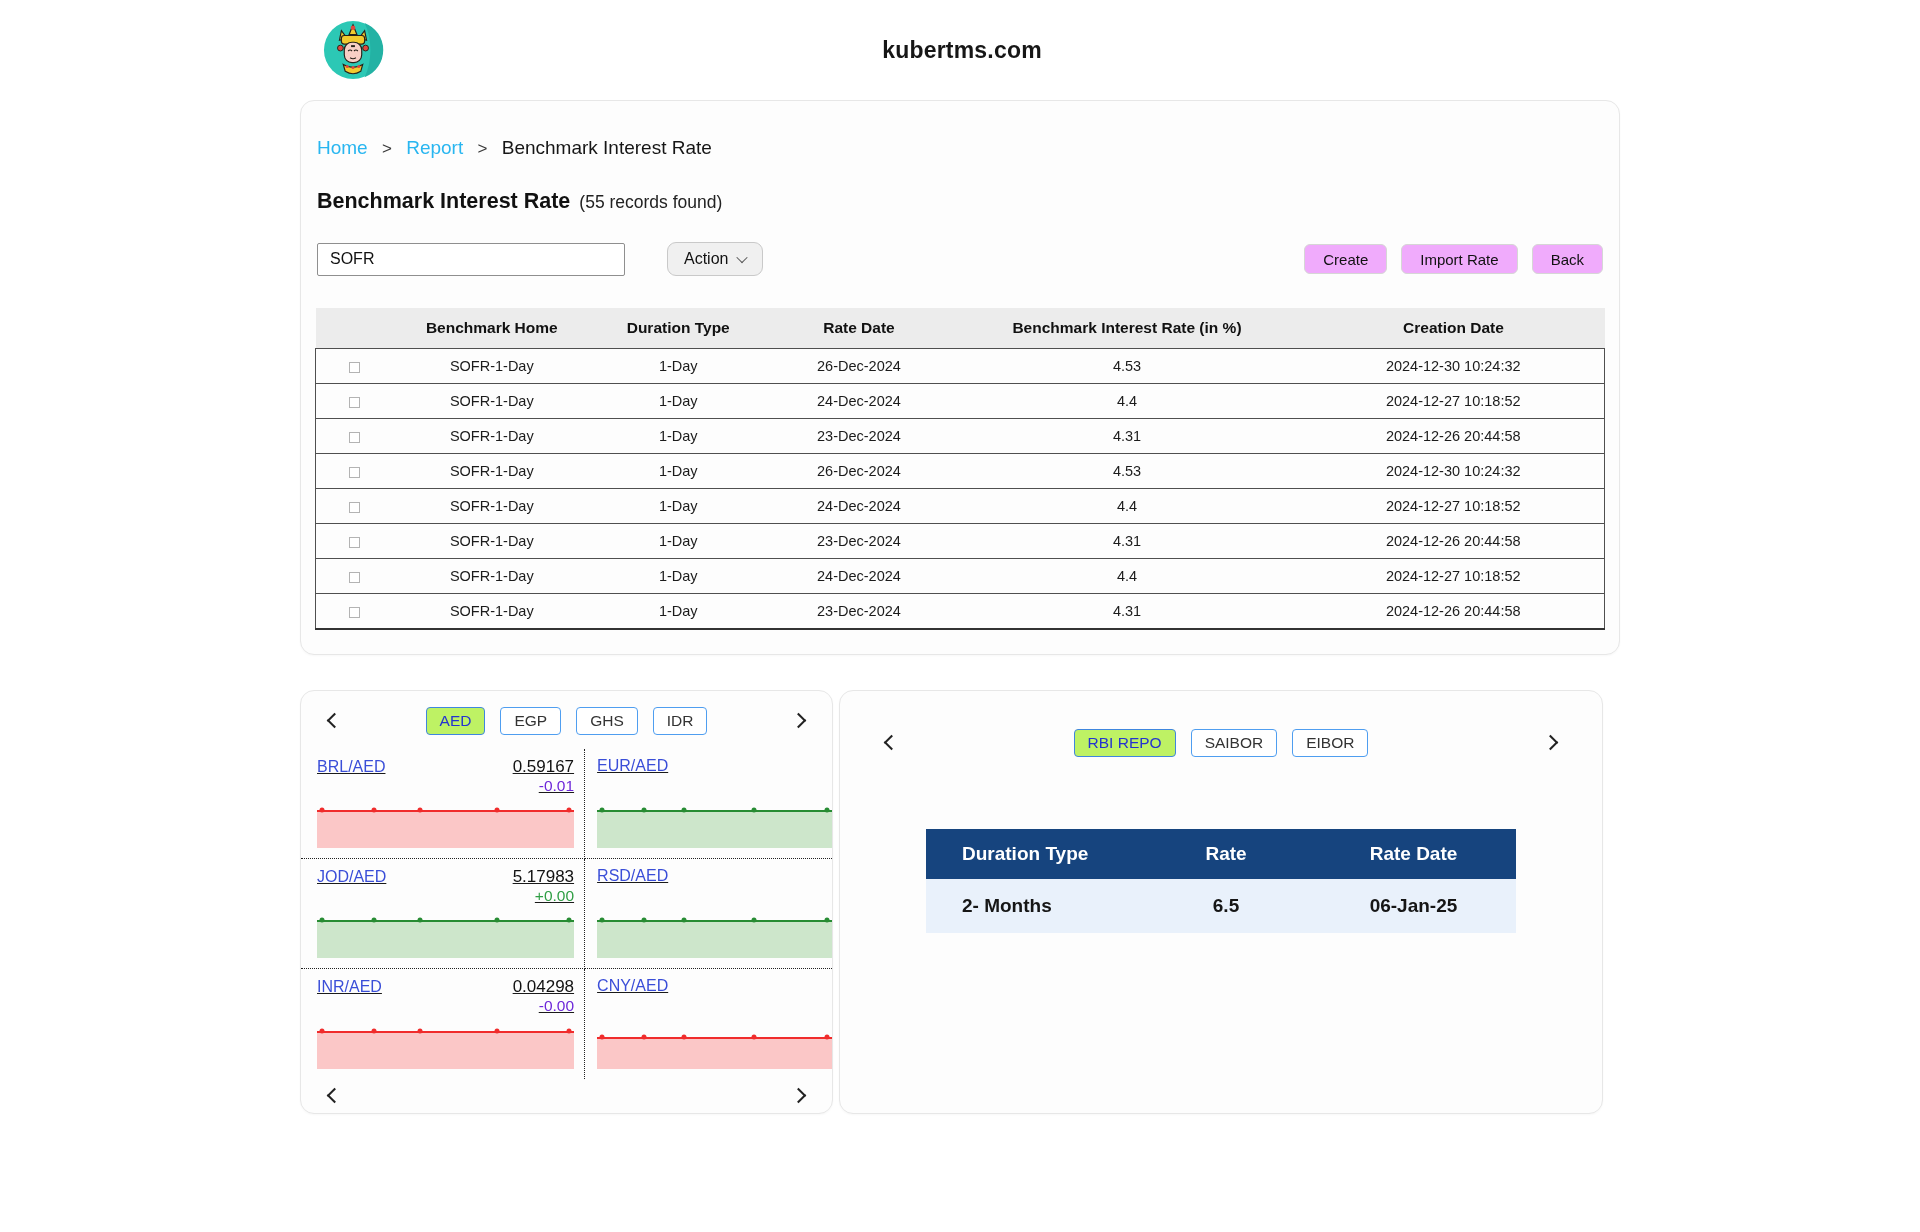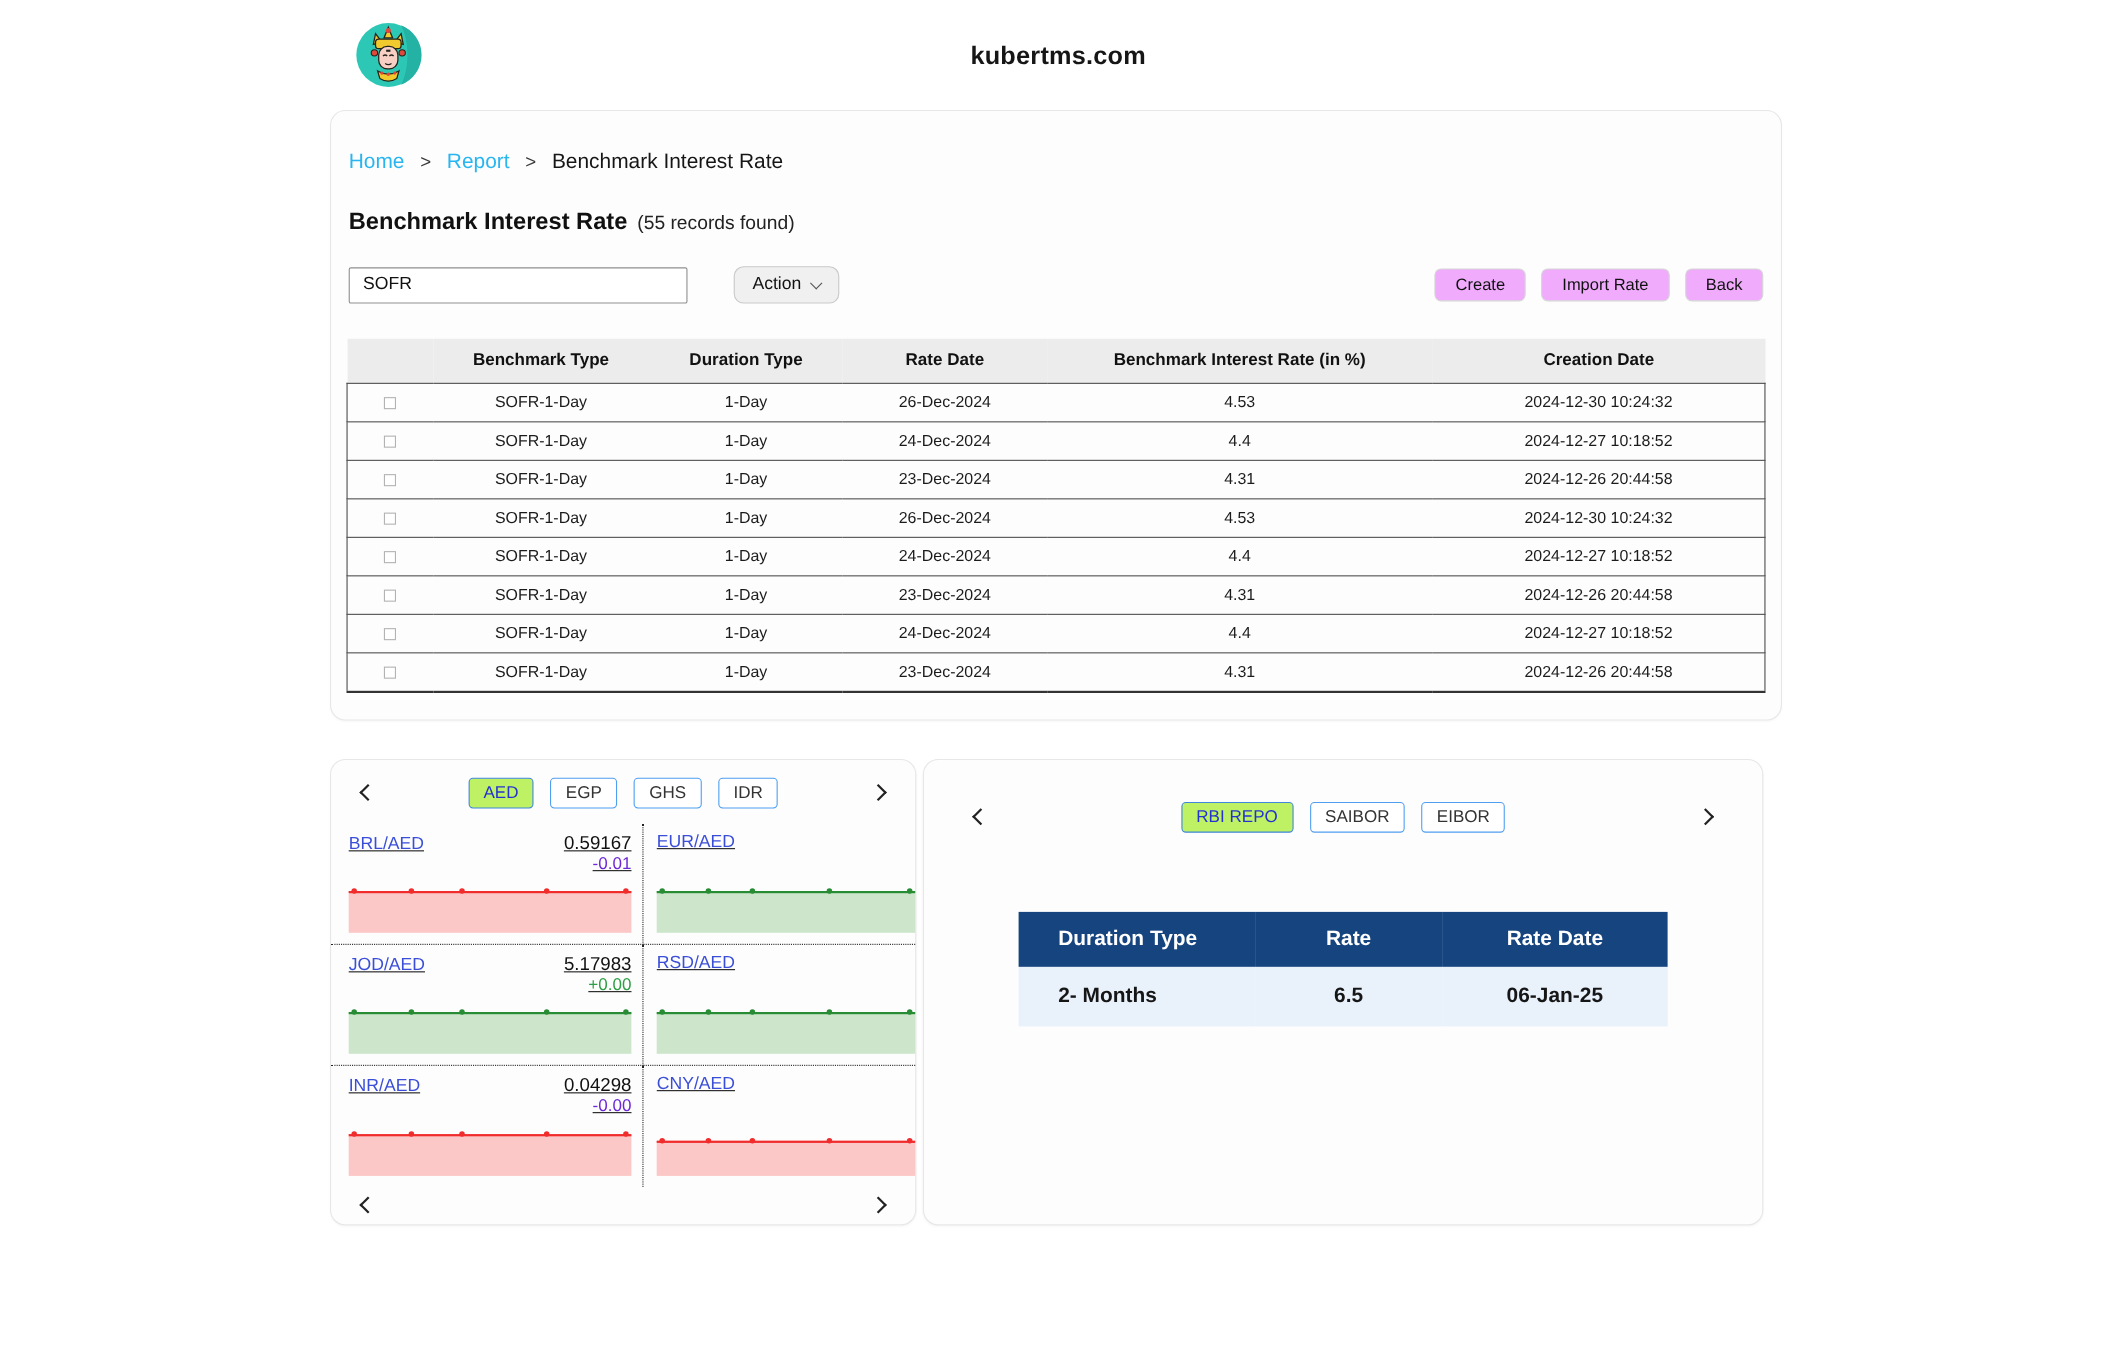--- a/index.html
+++ b/index.html
@@ -146,21 +146,21 @@
         <div class="spacer"></div>
         <button class="tool-btn">Create</button>
         <button class="tool-btn">Import Rate</button>
         <button class="tool-btn">Back</button>
       </div>
 
       <table class="rates-table">
         <thead>
           <tr>
             <th class="col-cb"></th>
-            <th class="col-code">Benchmark Type</th>
+            <th class="col-code">Benchmark Home</th>
             <th class="col-dur">Duration Type</th>
             <th class="col-rdate">Rate Date</th>
             <th class="col-rate">Benchmark Interest Rate (in %)</th>
             <th class="col-cdate">Creation Date</th>
           </tr>
         </thead>
         <tbody>
           <tr>
             <td><span class="cb"></span></td>
             <td>SOFR-1-Day</td>

